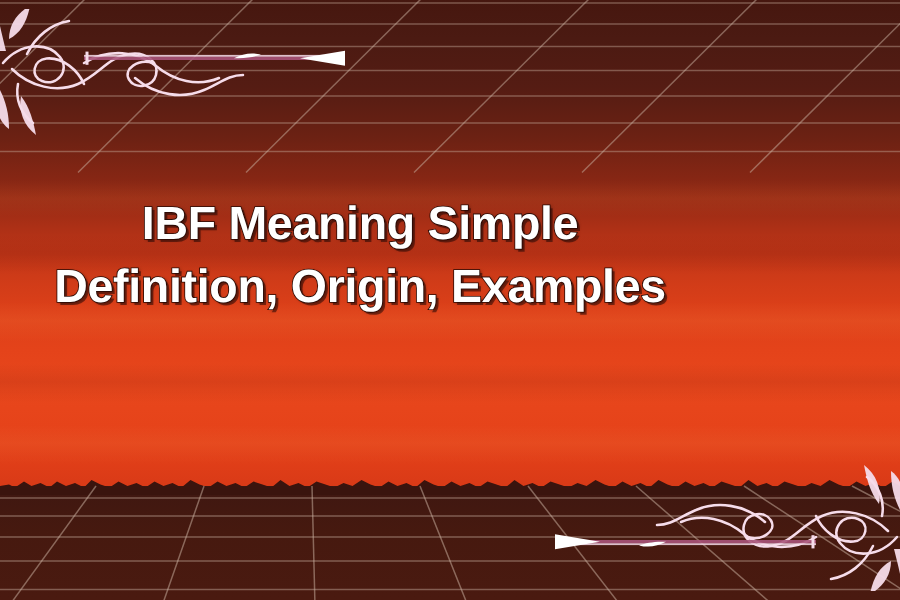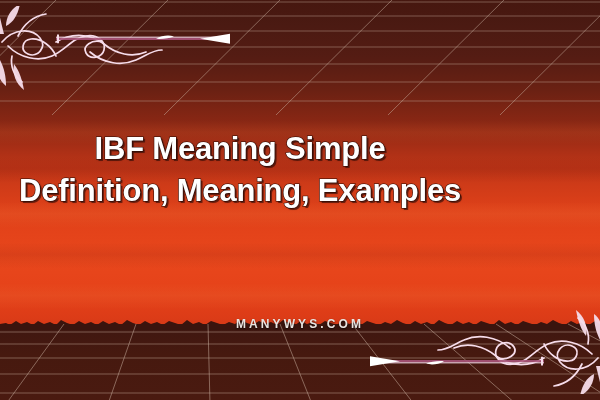--- a/index.html
+++ b/index.html
@@ -243,18 +243,17 @@
       <rect x="62" y="31.6" width="160" height="2.4" fill="#a8547a" opacity="0.9"></rect>
       <rect x="62" y="30.6" width="160" height="1.2" fill="#f6dcea" opacity="0.85"></rect>
       <path d="M162,32.8 C168,29.6 174,28.8 180,30.4 C175,32 170,33.2 162,32.8 Z" fill="#ffffff"></path>
       <path d="M206,32.8 L236,27.8 L236,37.8 Z" fill="#ffffff"></path>
       <path d="M64,28.4 L64,37.2" stroke="#f6dcea" stroke-width="2"></path>
     </g>
   </svg>
 
   <div class="title-block">
     <span class="title-line">IBF Meaning Simple</span>
-    <span class="title-line">Definition, Meaning, Examples</span>
+    <span class="title-line">Definition, Origin, Examples</span>
   </div>
 
-  <div class="watermark">MANYWYS.COM</div>
 
 </div>
 
 </body></html>

